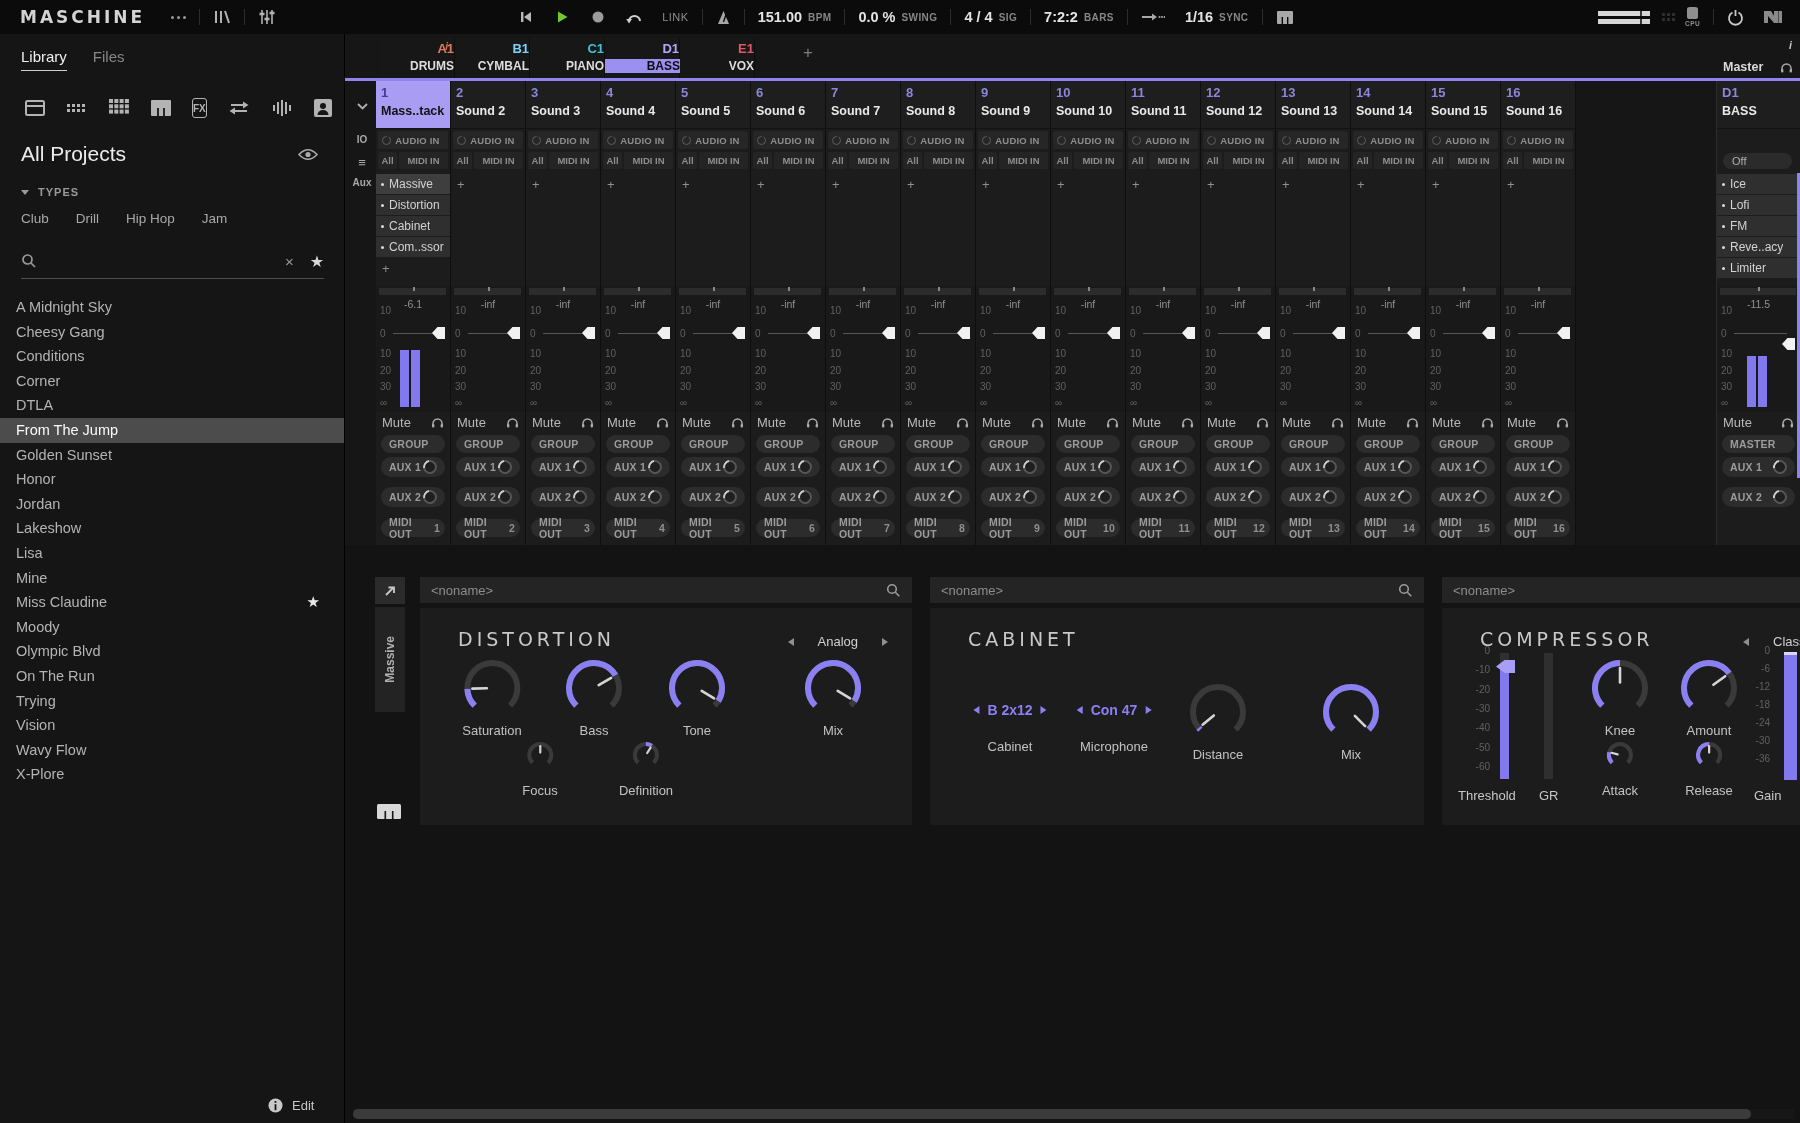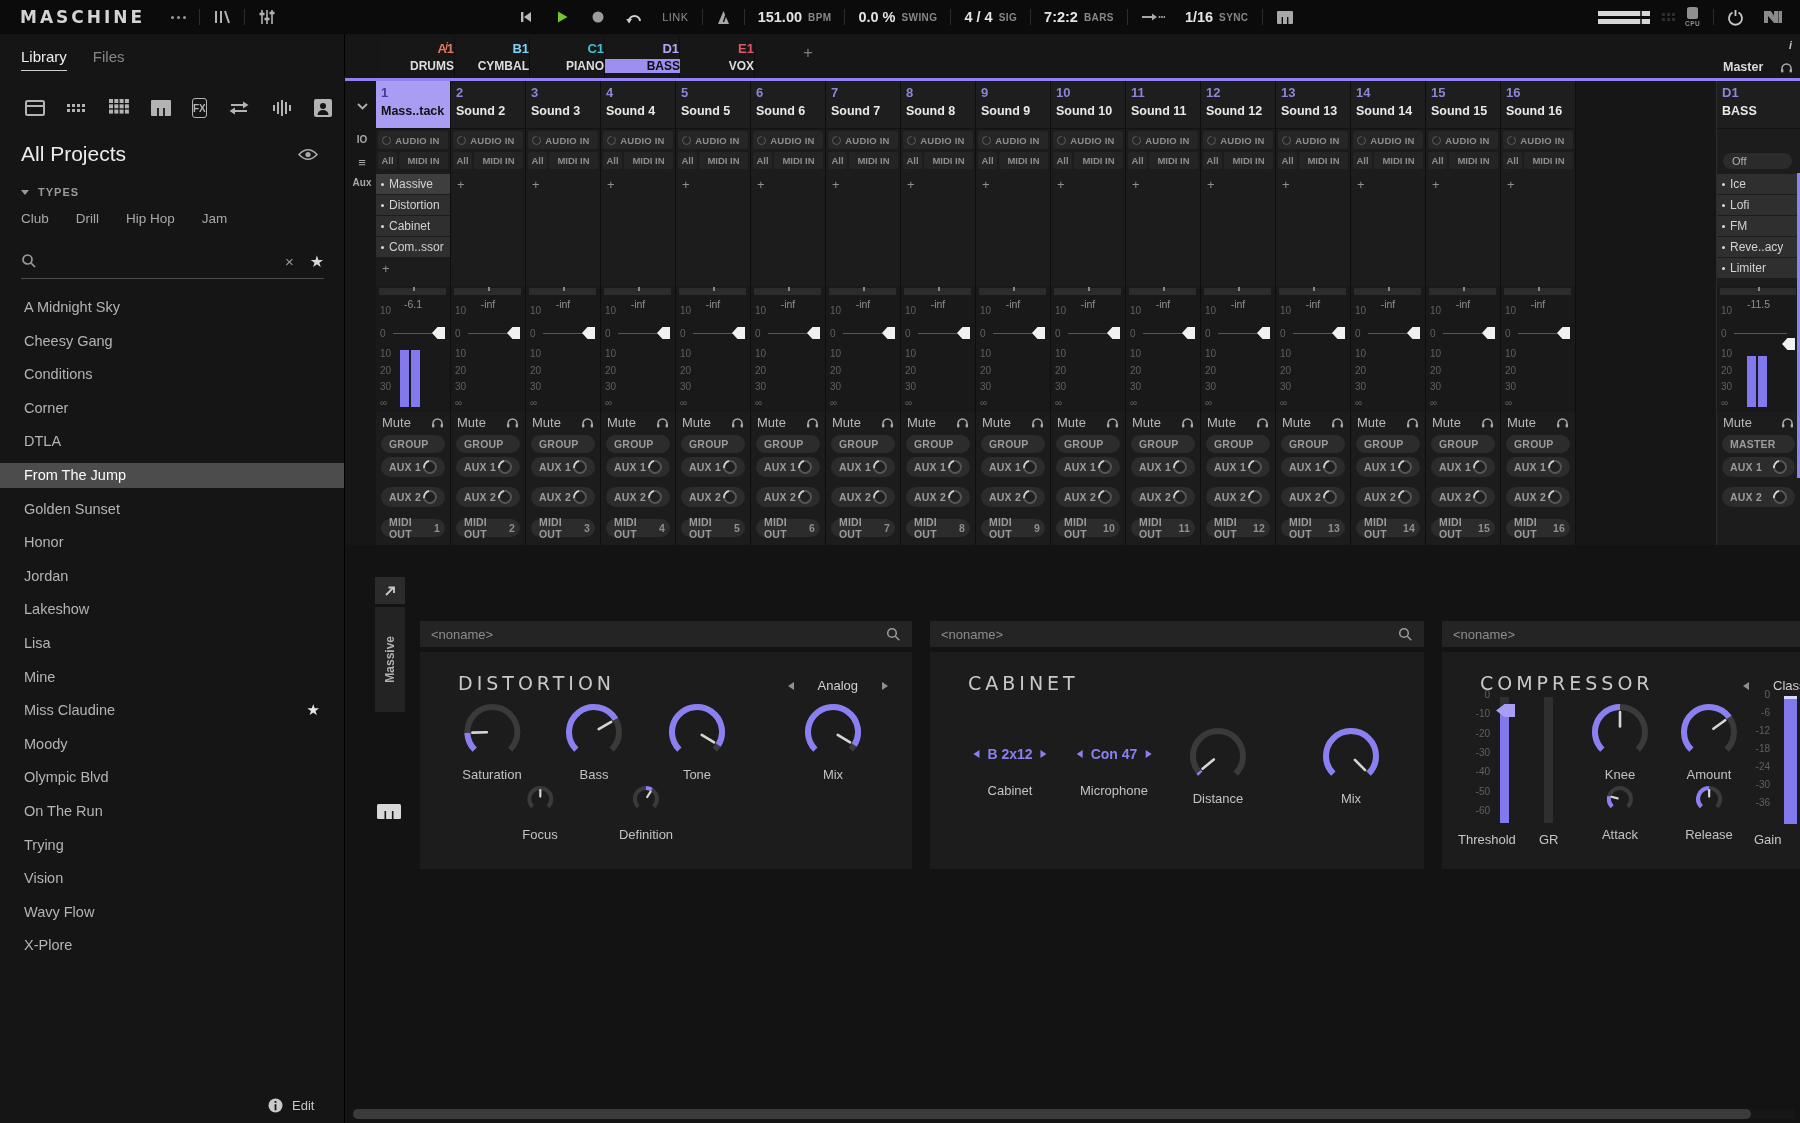--- a/index.html
+++ b/index.html
@@ -46,22 +46,22 @@
   .tri-dn{width:0;height:0;border-left:4px solid transparent;border-right:4px solid transparent;
     border-top:5px solid #9a9a9a}
   .sb-tags{margin-top:13px;padding:0 21px;display:flex;gap:27px;font-size:13.5px;color:#a9a9a9;}
   .sb-search{margin:22px 20px 0 21px;display:flex;align-items:center;height:26px;
     border-bottom:1px solid #4d4d4d;padding-bottom:4px;}
   .sb-search input{flex:1;background:transparent;border:none;outline:none;color:#ddd;
     font-size:14px;margin-left:10px;font-family:"Liberation Sans",sans-serif}
   .sb-clear{color:#9a9a9a;font-size:15px;margin-right:16px;}
   .sb-star{color:#d9d9d9;font-size:16px;}
   .sb-list{margin-top:16px;}
-  .proj{height:24.6px;line-height:24.6px;padding-left:24px;font-size:14.5px;color:#b4b4b4;
-    position:relative;white-space:nowrap;margin-top:9px;}
+  .proj{height:24.6px;line-height:24.6px;padding-left:16px;font-size:14.5px;color:#b4b4b4;
+    position:relative;white-space:nowrap;}
   .proj.sel{background:#4c4c4c;color:#fbfbfb;}
   .proj .rstar{position:absolute;right:24px;top:0;color:#e8e8e8;font-size:15px}
   .sb-foot{position:absolute;left:268px;bottom:10px;display:flex;align-items:center;gap:9px;}
   .sb-foot .etxt{font-size:13px;color:#c6c6c6}
 
   
   .mixer{position:absolute;left:345px;top:34px;width:1455px;height:511px;background:#161616;}
   .grouprow{position:absolute;left:0;top:4px;right:0;height:40px;display:flex;padding-left:35px;text-align:right;}
   .gline{position:absolute;left:0;top:44px;right:0;height:3px;background:#8f83f0;}
   .gtab{width:75px;flex:none;padding:3px 0 0 7px;border-right:1px solid #0d0d0d;position:relative;
@@ -137,21 +137,21 @@
 
   
   .pstrip{position:absolute;left:345px;top:577px;width:1460px;height:248px;}
   .arrowbox{position:absolute;left:30px;top:0;width:30px;height:27px;background:#2b2b2b;
     display:flex;align-items:center;justify-content:center;}
   .tabM{position:absolute;left:30px;top:30px;width:30px;height:105px;background:#232323;
     display:flex;align-items:center;justify-content:center;}
   .tabM span{writing-mode:vertical-rl;transform:rotate(180deg);font-size:12px;font-weight:bold;color:#b0b0b0;}
   .kbico{position:absolute;left:32px;top:227px;}
   .panels{position:absolute;left:75px;top:0;display:flex;gap:18px;width:2000px;}
-  .panel{flex:none;margin-top:44px;}
+  .panel{flex:none;}
   .phead{height:26px;background:#242424;display:flex;align-items:center;padding:0 11px;
     font-size:13px;color:#8d8d8d;box-sizing:border-box}
   .phead .mag{margin-left:auto}
   .pbody{height:217px;background:#1c1c1c;position:relative;margin-top:5px;}
   .ptitle{position:absolute;left:38px;top:20px;font-size:19px;letter-spacing:4px;color:#c9c9c9;
     font-family:"DejaVu Sans",sans-serif;font-weight:400}
   .pmode{position:absolute;top:26px;display:flex;align-items:center;gap:24px;font-size:13px;color:#d0d0d0;}
   .tri{width:0;height:0;display:inline-block}
   .tri.l{border-top:4.5px solid transparent;border-bottom:4.5px solid transparent;border-right:6px solid #8f8f8f}
   .tri.r{border-top:4.5px solid transparent;border-bottom:4.5px solid transparent;border-left:6px solid #8f8f8f}

